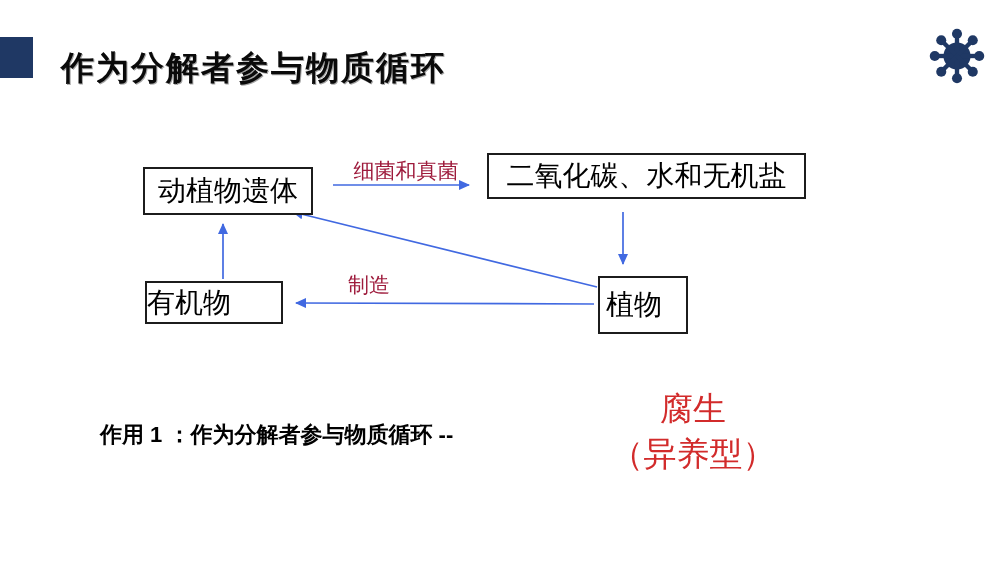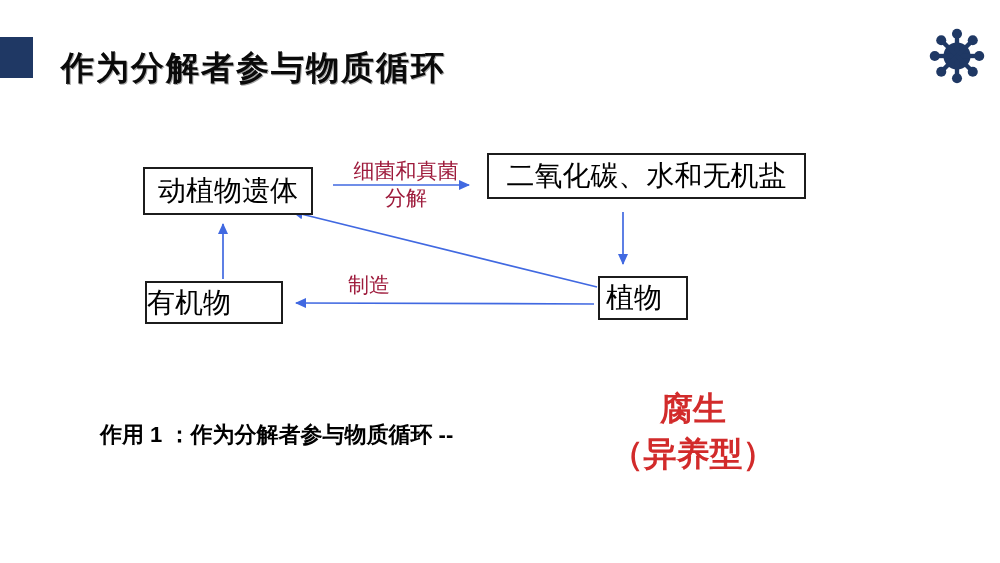--- a/index.html
+++ b/index.html
@@ -66,21 +66,21 @@
     background: #ffffff;
     display: flex;
     align-items: center;
     font-size: 28px;
     color: #000000;
     white-space: nowrap;
   }
   .box-remains   { left: 143px; top: 155px; width: 170px; height: 48px; justify-content: center; margin-top: 12px; }
   .box-inorganic { left: 487px; top: 153px; width: 319px; height: 46px; justify-content: center; }
   .box-organic   { left: 145px; top: 281px; width: 138px; height: 43px; }
-  .box-plants    { left: 598px; top: 276px; width: 90px;  height: 44px; padding-left: 6px; }
+  .box-plants    { left: 598px; top: 276px; width: 90px;  height: 58px; padding-left: 6px; }
 
   .flow-label {
     position: absolute;
     z-index: 2;
     color: var(--label_crimson, #9E1B3C);
     font-size: 21px;
     font-weight: 500;
     text-align: center;
     white-space: nowrap;
     line-height: 24px;
@@ -102,21 +102,21 @@
   }
   .red-block {
     position: absolute;
     left: 603px;
     top: 386px;
     width: 180px;
     text-align: center;
     color: var(--highlight_red, #D22B2B);
     font-size: 33px;
     line-height: 45px;
-    font-weight: 700;
+    font-weight: 400;
     white-space: nowrap;
   }
 </style>
 </head>
 <body>
 
 <div class="slide">
 
   <div class="title-square"></div>
   <h1 class="page-title">作为分解者参与物质循环</h1>
@@ -159,21 +159,20 @@
     <line x1="597" y1="287" x2="293" y2="212" marker-end="url(#ah)"></line>
     <line x1="594" y1="304" x2="296" y2="303" marker-end="url(#ah)"></line>
   </svg>
 
   <div class="dbox box-remains">动植物遗体</div>
   <div class="dbox box-inorganic">二氧化碳、水和无机盐</div>
   <div class="dbox box-organic">有机物</div>
   <div class="dbox box-plants">植物</div>
 
   <div class="flow-label lbl-decompose-1">细菌和真菌</div>
-  <div class="flow-label lbl-decompose-2">分解</div>
   <div class="flow-label lbl-produce">制造</div>
 
   <div class="summary-black">作用 1 ：作为分解者参与物质循环 --</div>
   <div class="red-block">
     <div>腐生</div>
     <div>（异养型）</div>
   </div>
 
 </div>
 

